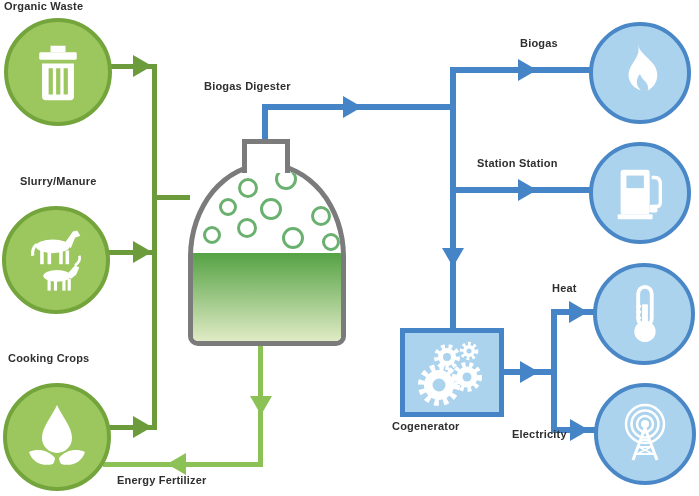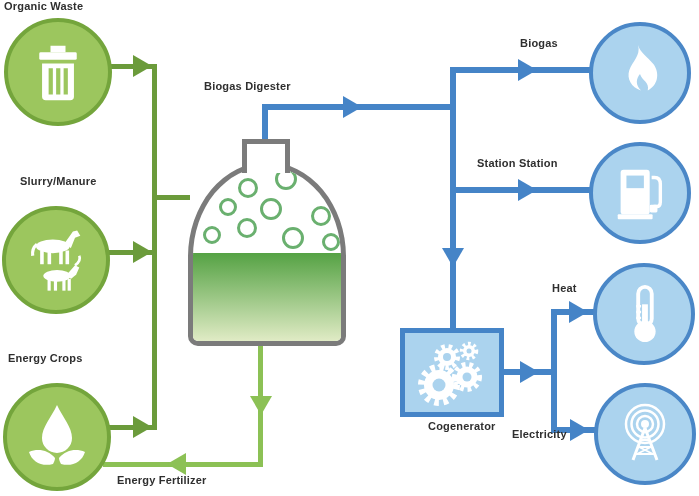--- a/index.html
+++ b/index.html
@@ -165,22 +165,22 @@
       <circle cx="28" cy="48" r="15" fill="#fff"></circle>
       <circle cx="28" cy="48" r="6.5" fill="#abd3ee"></circle>
       <circle cx="56" cy="40" r="12" fill="none" stroke="#fff" stroke-width="6" stroke-dasharray="3.6 3.7"></circle>
       <circle cx="56" cy="40" r="10.5" fill="#fff"></circle>
       <circle cx="56" cy="40" r="4.5" fill="#abd3ee"></circle>
     </svg>
   </div>
 
   <div class="lbl" style="left:4px;top:0px;">Organic Waste</div>
   <div class="lbl" style="left:20px;top:175px;">Slurry/Manure</div>
-  <div class="lbl" style="left:8px;top:352px;">Energy Crops</div>
+  <div class="lbl" style="left:8px;top:352px;">Cooking Crops</div>
   <div class="lbl" style="left:204px;top:80px;">Biogas Digester</div>
   <div class="lbl" style="left:117px;top:474px;">Energy Fertilizer</div>
   <div class="lbl" style="left:520px;top:37px;">Biogas</div>
   <div class="lbl" style="left:477px;top:157px;">Station Station</div>
   <div class="lbl" style="left:552px;top:282px;">Heat</div>
-  <div class="lbl" style="left:428px;top:420px;">Cogenerator</div>
+  <div class="lbl" style="left:392px;top:420px;">Cogenerator</div>
   <div class="lbl" style="left:512px;top:428px;">Electricity</div>
 
 </div>
 
 </body></html>

